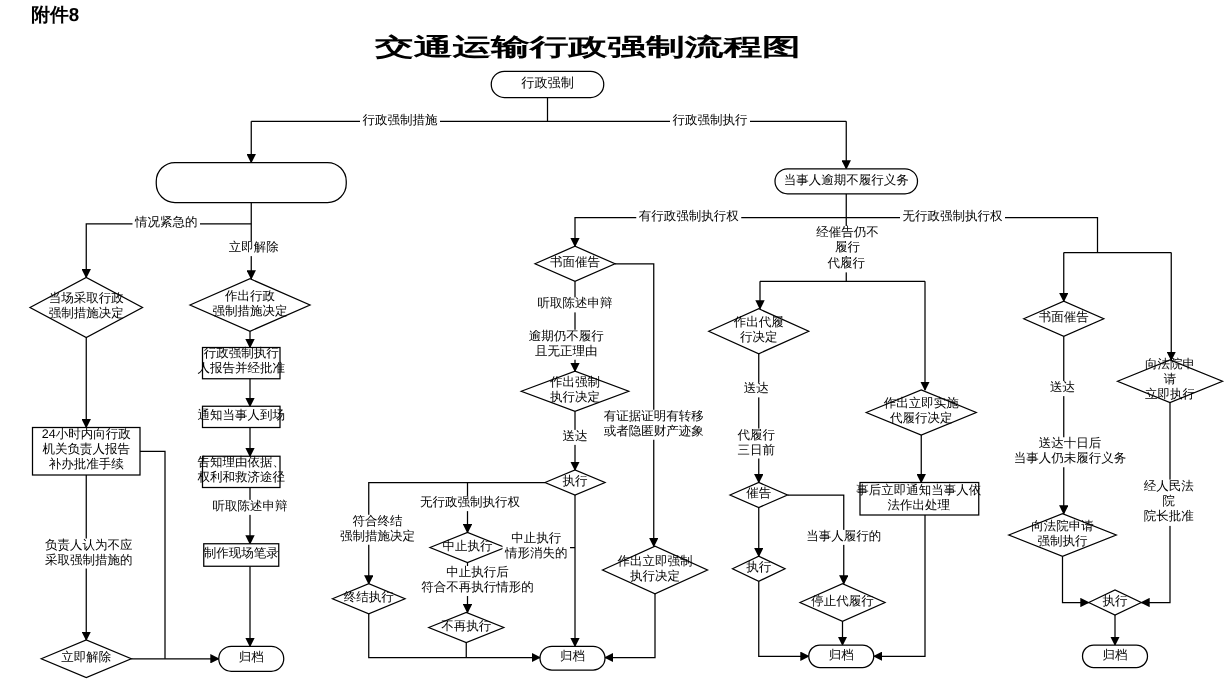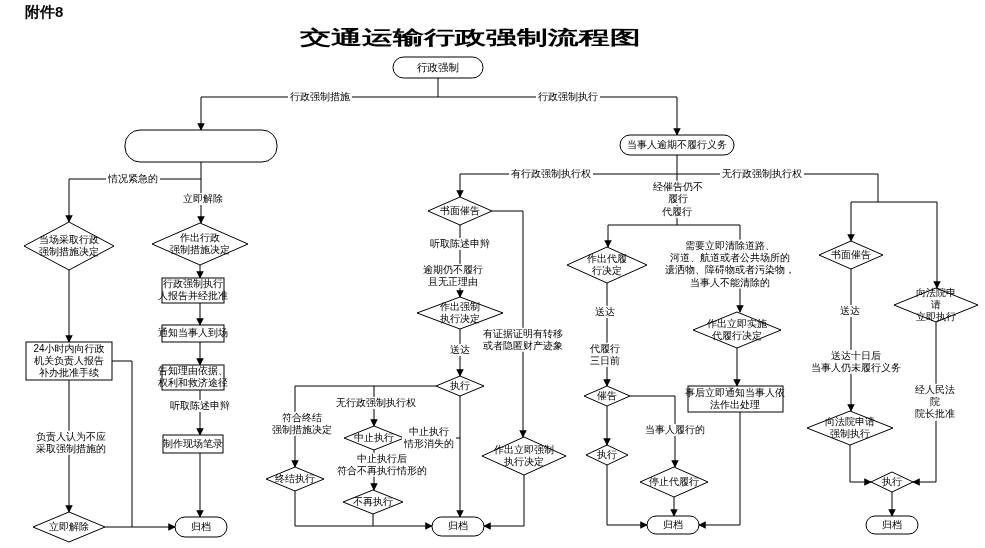--- a/index.html
+++ b/index.html
@@ -197,23 +197,19 @@
   <div class="lbl tag" style="left:302px;top:424px">符合终结
 强制措施决定</div>
   <div class="lbl tag" style="left:429px;top:438px">中止执行
 情形消失的</div>
   <div class="lbl tag" style="left:382px;top:465px">中止执行后
 符合不再执行情形的</div>
   <div class="lbl tag" style="left:605px;top:312px">送达</div>
   <div class="lbl tag" style="left:605px;top:355px">代履行
 三日前</div>
   <div class="lbl tag" style="left:675px;top:430px">当事人履行的</div>
-  <div class="lbl tag" style="left:730px;top:264px">需要立即清除道路、
-河道、航道或者公共场所的
-遗洒物、障碍物或者污染物，
-当事人不能清除的</div>
   <div class="lbl tag" style="left:850px;top:311px">送达</div>
   <div class="lbl tag" style="left:856px;top:362px">送达十日后
 当事人仍未履行义务</div>
   <div class="lbl tag" style="left:935px;top:402px">经人民法院
 院长批准</div>
 
 </div>
 
 </body></html>

